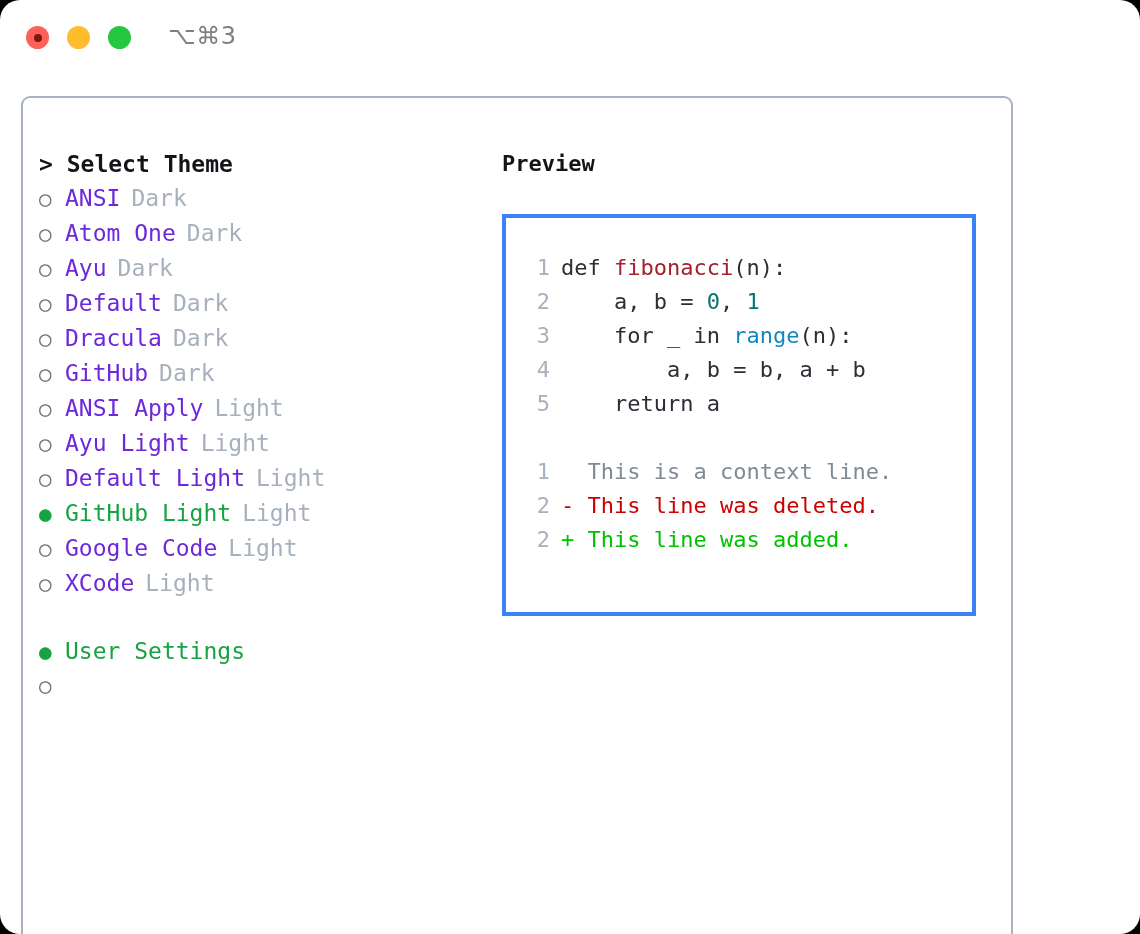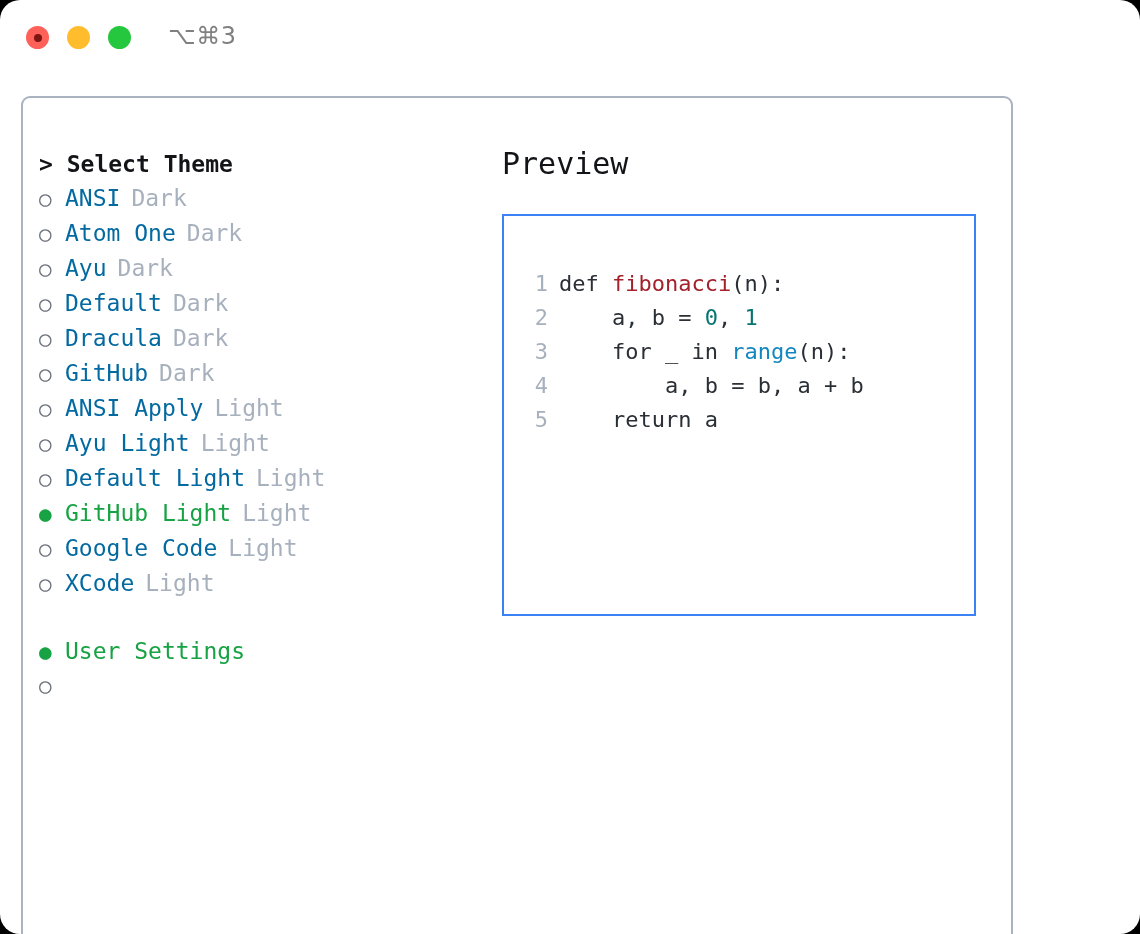--- a/index.html
+++ b/index.html
@@ -111,21 +111,21 @@
   .marker {
     display: inline-block;
     width: 26px;
     color: #6c737d;
     font-size: 21px;
   }
   .marker.sel {
     color: #17a343;
     font-size: 21px;
   }
-  .opt-label { color: #0369a1; }
+  .opt-label { color: #6d28d9; }
   .opt-row.selected .opt-label { color: #17a343; }
   .opt-badge {
     color: #a7b0bd;
     margin-left: 11px;
   }
 
   .spacer-sm { height: 33px; }
   .spacer-md { height: 32px; }
 
   .hint {
@@ -137,34 +137,34 @@
   }
 
   
   .right-col {
     position: absolute;
     left: 479px;
     top: 49px;
     width: 490px;
   }
   .preview-title {
-    font-size: 30px;
-    line-height: 34px;
-    font-weight: normal;
+    font-size: 22px;
+    line-height: 34px;
+    font-weight: bold;
     color: #121417;
     white-space: pre;
   }
   .preview-box {
     margin-top: 33px;
     width: 474px;
     height: 402px;
-    border: 2px solid #3b82f6;
+    border: 4px solid #3b82f6;
     box-sizing: border-box;
     background: #ffffff;
-    padding: 51px 0 0 18px;
+    padding: 33px 0 0 18px;
   }
 
   .code-line {
     font-size: 22px;
     line-height: 34px;
     white-space: pre;
     color: #2a2f36;
   }
   .ln {
     display: inline-block;
@@ -235,17 +235,22 @@
 
       <div class="preview-box">
         <div id="code-block">
             <div class="code-line"><span class="ln">1</span><span>def </span><span class="tok-fn">fibonacci</span><span>(n):</span></div>
             <div class="code-line"><span class="ln">2</span><span>    a, b = </span><span class="tok-num">0</span><span>, </span><span class="tok-num">1</span></div>
             <div class="code-line"><span class="ln">3</span><span>    for _ in </span><span class="tok-bi">range</span><span>(n):</span></div>
             <div class="code-line"><span class="ln">4</span><span>        a, b = b, a + b</span></div>
             <div class="code-line"><span class="ln">5</span><span>    return a</span></div>
           </div>
         <div class="blank-line"></div>
+        <div id="diff-block">
+            <div class="code-line"><span class="ln">1</span><span class="diff-ctx">  This is a context line.</span></div>
+            <div class="code-line"><span class="ln">2</span><span class="diff-del">- This line was deleted.</span></div>
+            <div class="code-line"><span class="ln">2</span><span class="diff-add">+ This line was added.</span></div>
+          </div>
       </div>
     </div>
 
   </div>
 </div>
 
 </body></html>

